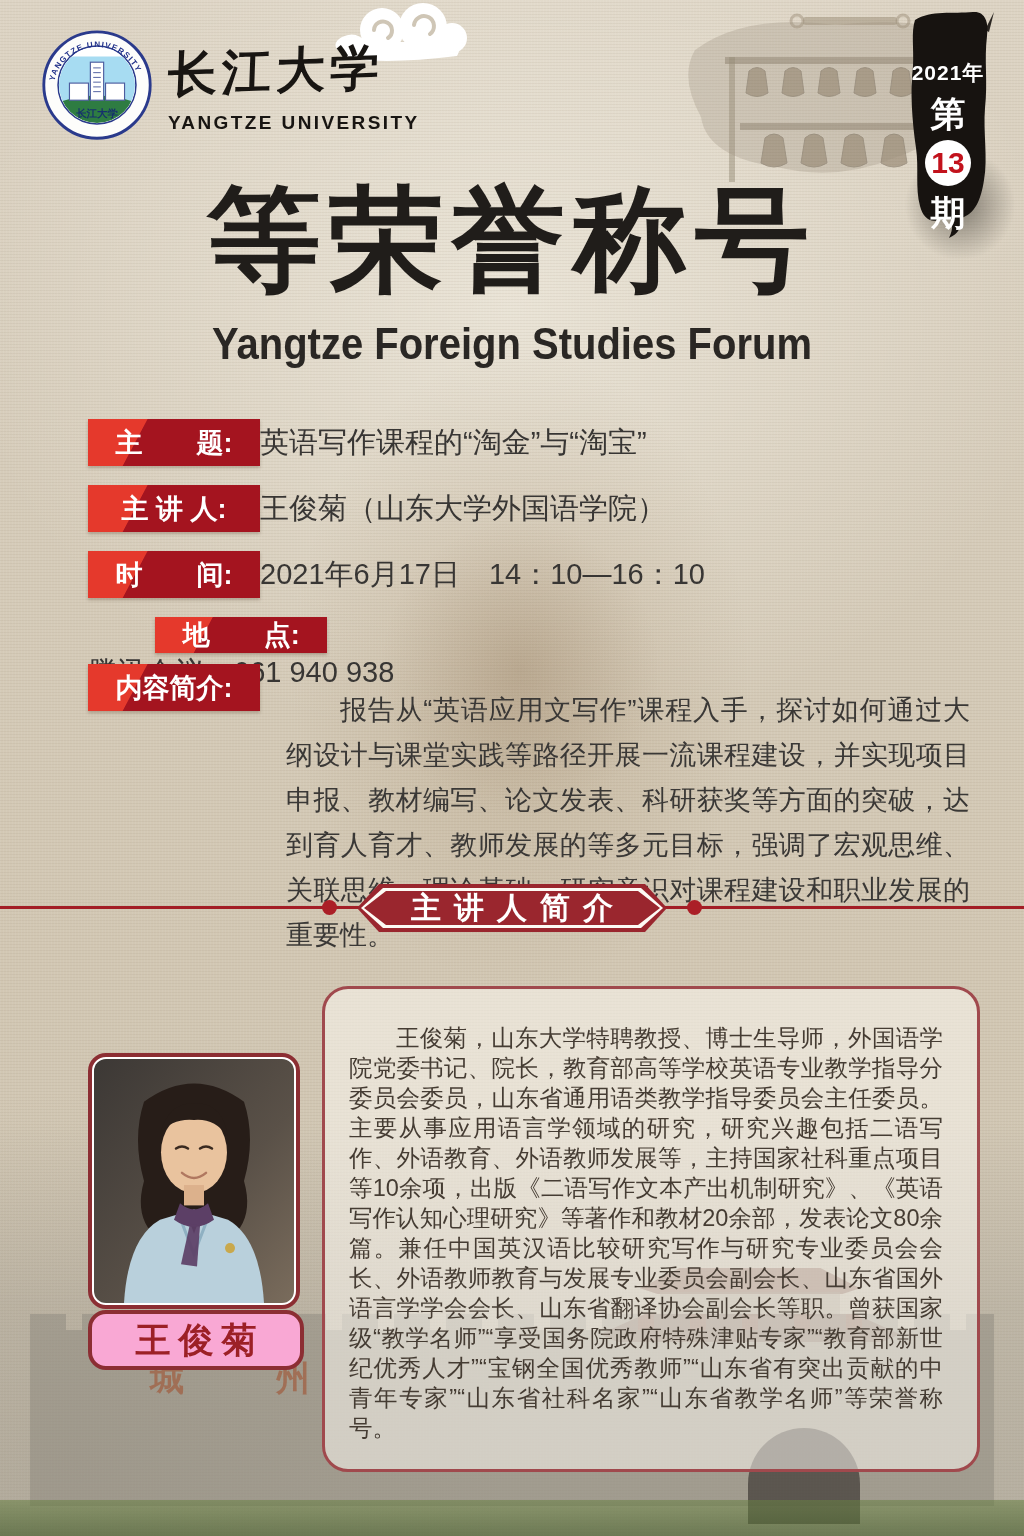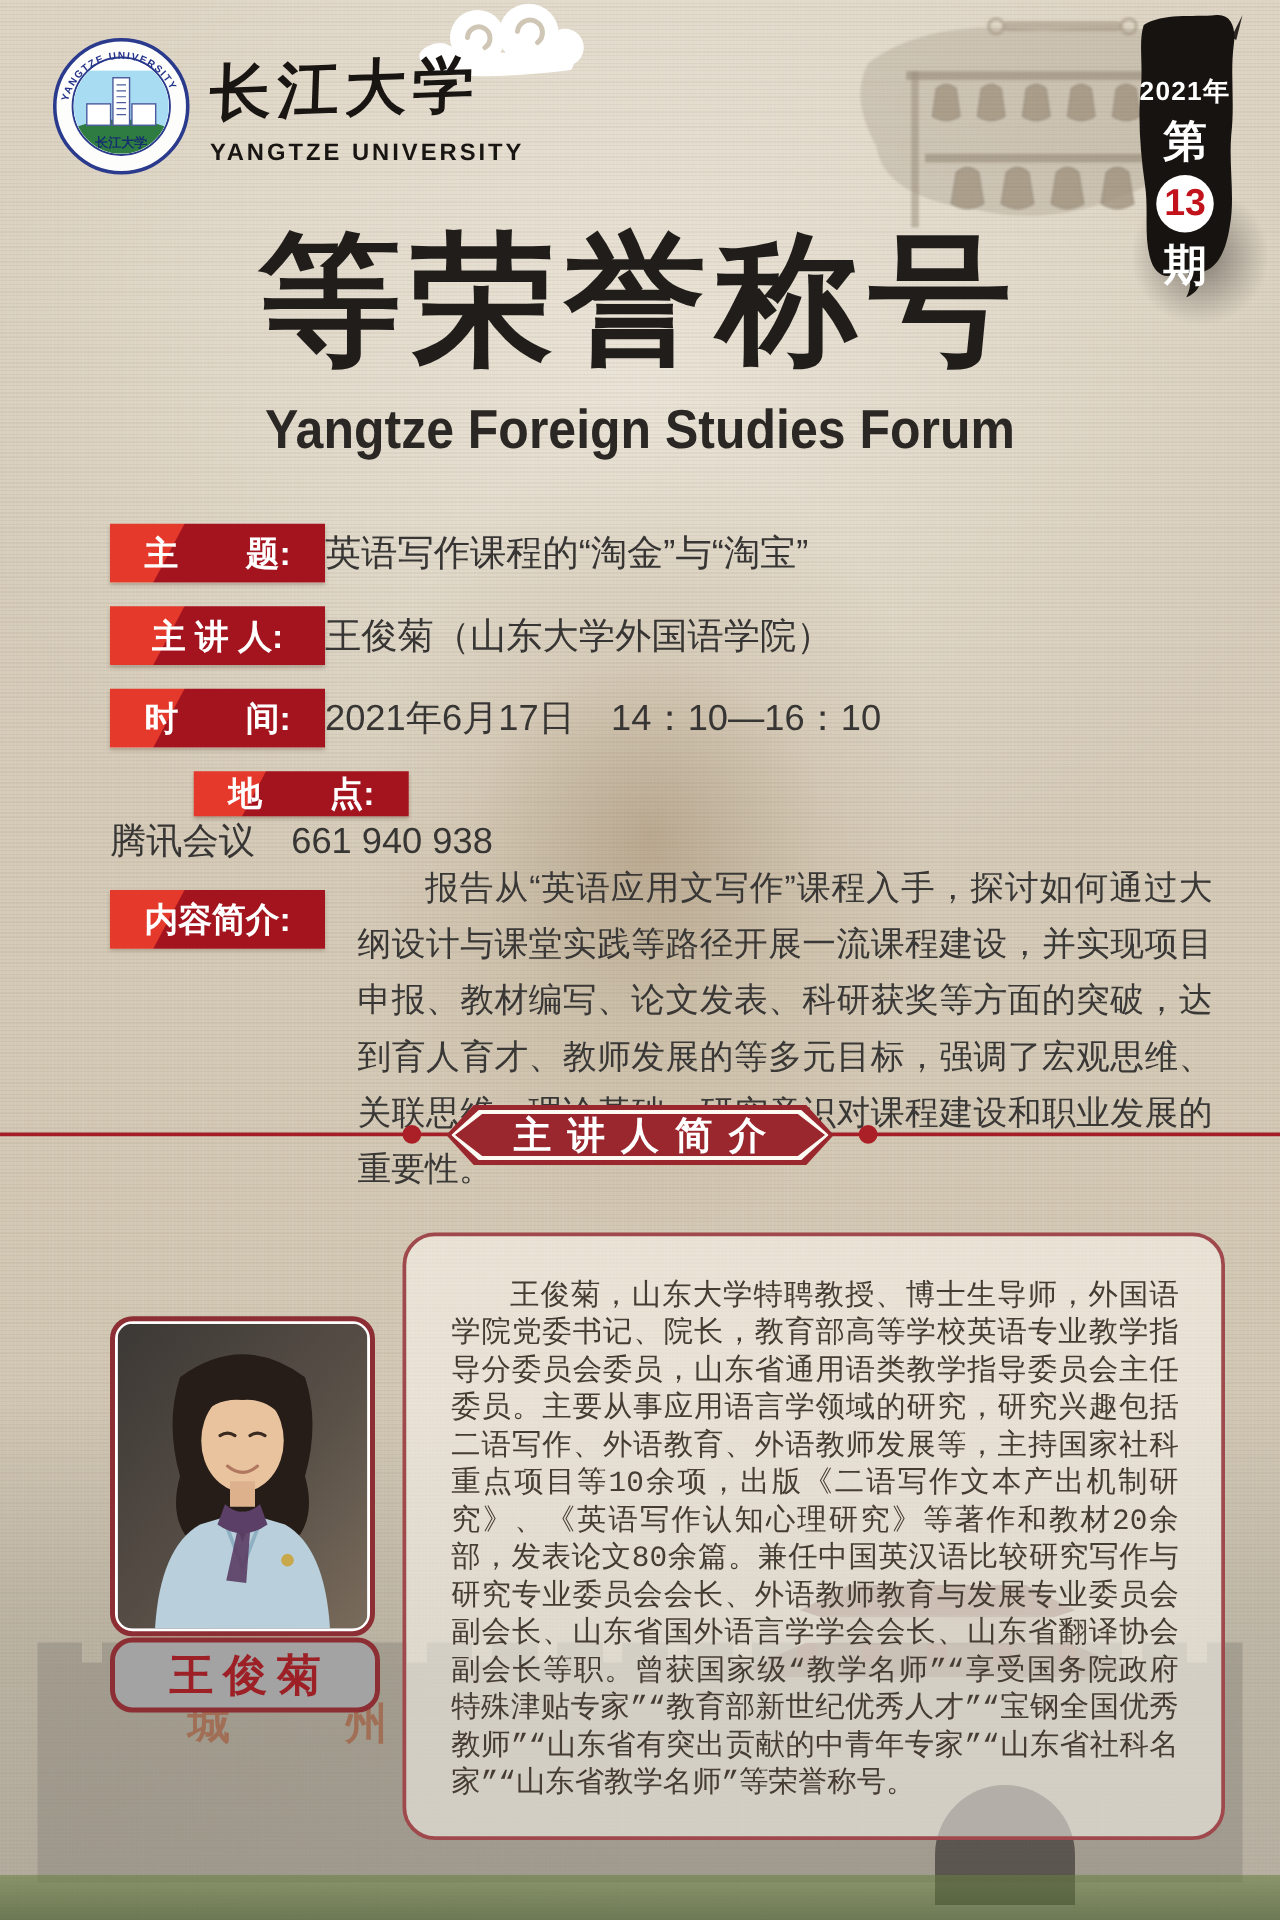--- a/index.html
+++ b/index.html
@@ -63,21 +63,21 @@
   .banner-char{font-size:35px;font-weight:800;line-height:1;}
   .banner-circle{width:46px;height:46px;border-radius:50%;background:#fff;color:#c2121c;
     font-size:30px;font-weight:800;display:flex;align-items:center;justify-content:center;}
   
   .title-cn{left:0;top:176px;width:1024px;text-align:center;font-size:114px;font-weight:900;
     color:#201d1a;letter-spacing:8px;line-height:1.12;z-index:2;font-family:"DejaVu Sans",sans-serif;}
   .title-en{left:0;top:320px;width:1024px;text-align:center;font-size:43px;font-weight:700;
     color:#2a2724;transform:scale(.93,1.02);z-index:2;}
   
   .row{position:absolute;left:88px;display:flex;align-items:center;height:47px;z-index:2;}
-  .row1{top:419px;} .row2{top:485px;} .row3{top:551px;} .row4{top:617px;flex-direction:column;} .row5{top:712px;}
+  .row1{top:419px;} .row2{top:485px;} .row3{top:551px;} .row4{top:617px;flex-direction:column;} .row5{top:664px;}
   .badge{width:172px;height:47px;color:#fff;font-size:27px;font-weight:700;
     display:flex;align-items:center;justify-content:center;white-space:pre;
     background:linear-gradient(118deg,#e5392c 0%,#e5392c 30%,#a4141f 30.5%,#a4141f 100%);
     box-shadow:0 2px 3px rgba(60,30,10,.25);}
   .row-value{font-size:29px;color:#383634;font-weight:500;white-space:nowrap;}
   .intro{left:286px;top:688px;width:684px;font-size:27px;line-height:45px;color:#3a3836;
     text-align:justify;text-indent:2em;font-weight:500;z-index:2;}
   
   .divider-line{left:0;right:0;top:906px;height:3px;background:#a31e26;z-index:2;}
   .divider-dot{width:15px;height:15px;border-radius:50%;background:#ab1f27;top:900px;z-index:2;}
@@ -88,25 +88,25 @@
   .hex .l2{inset:4px;background:#fdfaf4;}
   .hex .l3{inset:7px;background:#9a262e;}
   .hex .txt{position:absolute;inset:0;display:flex;align-items:center;justify-content:center;
     color:#fff;font-size:30px;font-weight:800;letter-spacing:13px;padding-left:13px;font-family:Liberation Serif, serif;}
   
   .photo-card{left:88px;top:1053px;width:200px;height:244px;border:4px solid #8c2e33;
     border-radius:18px;background:#fff;padding:2px;z-index:3;}
   .photo{width:100%;height:100%;border-radius:12px;overflow:hidden;}
   .photo svg{display:block;width:100%;height:100%;}
   .name-plate{left:88px;top:1310px;width:200px;height:52px;border:4px solid #8c2e33;border-radius:18px;
-    background:#a3a3a3;display:flex;align-items:center;justify-content:center;font-size:35px;
+    background:#f9a8d4;display:flex;align-items:center;justify-content:center;font-size:35px;
     font-weight:800;color:#9c2026;letter-spacing:8px;padding-left:8px;z-index:3;}
   .bio-box{left:322px;top:986px;width:652px;min-height:450px;border:3px solid #a0494d;border-radius:26px;
     background:rgba(252,248,240,.55);z-index:2;}
-  .bio-text{padding:34px 34px 26px 36px;font-family:Liberation Mono, monospace;font-size:23.5px;
+  .bio-text{padding:34px 34px 26px 24px;font-family:Liberation Sans, sans-serif;font-size:23.5px;
     line-height:30px;color:#453c33;text-align:justify;text-indent:2em;}
 </style>
 </head>
 <body>
 
 <div class="poster">
 
   <div class="texture"></div>
 
   <div class="abs bells-deco">

